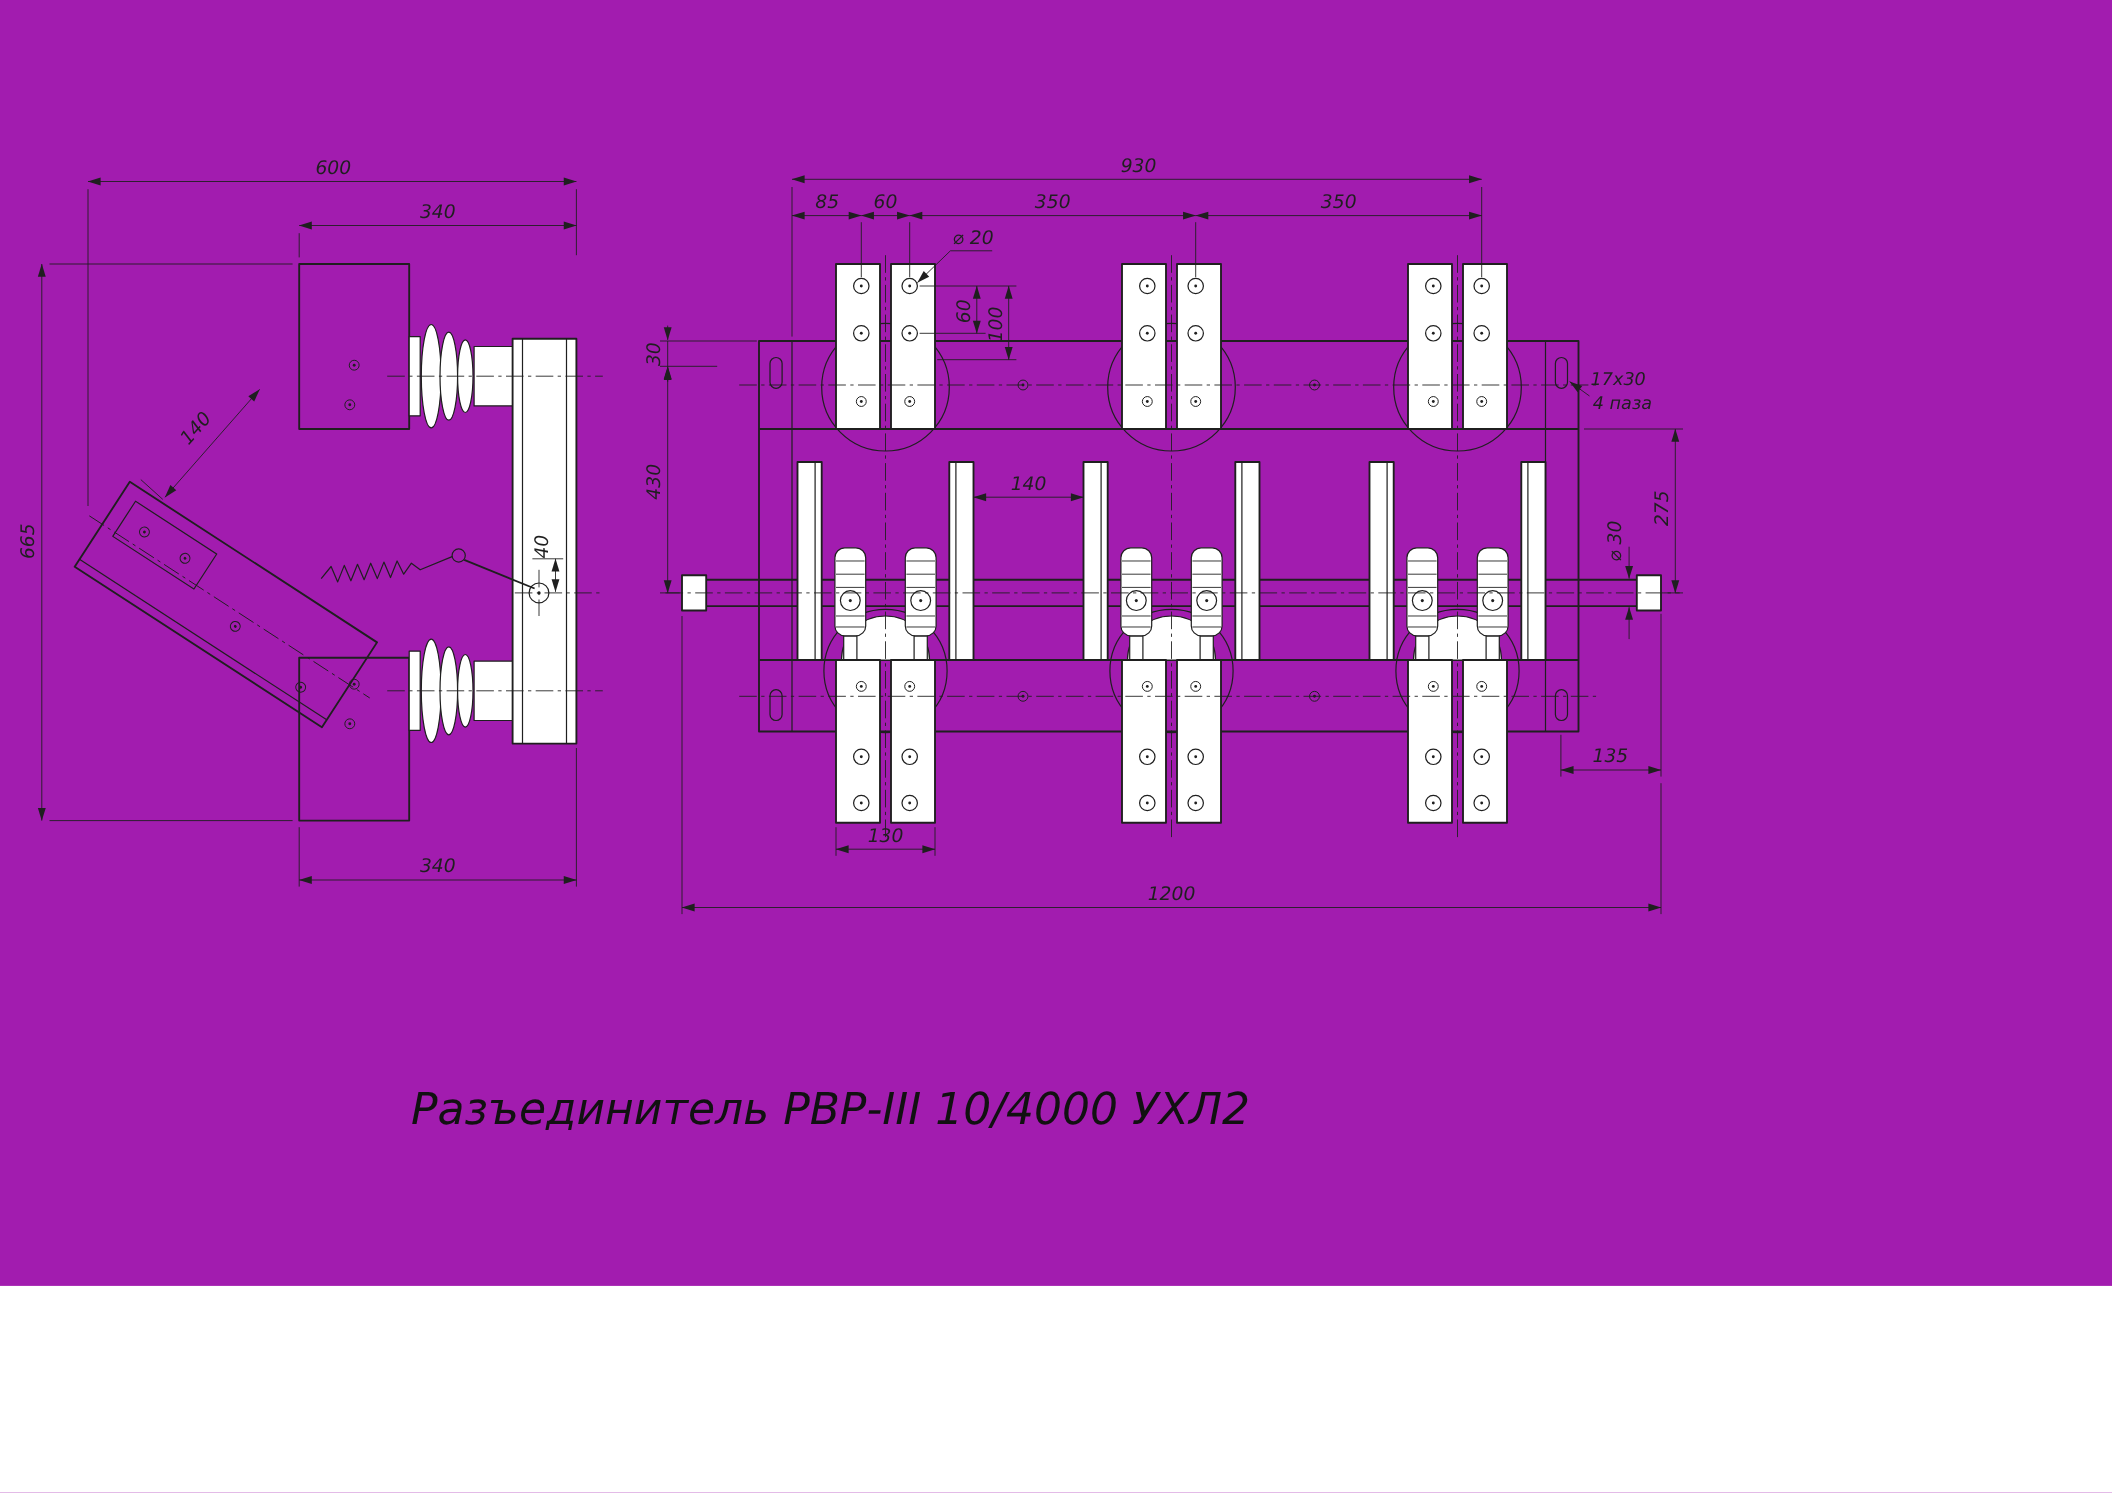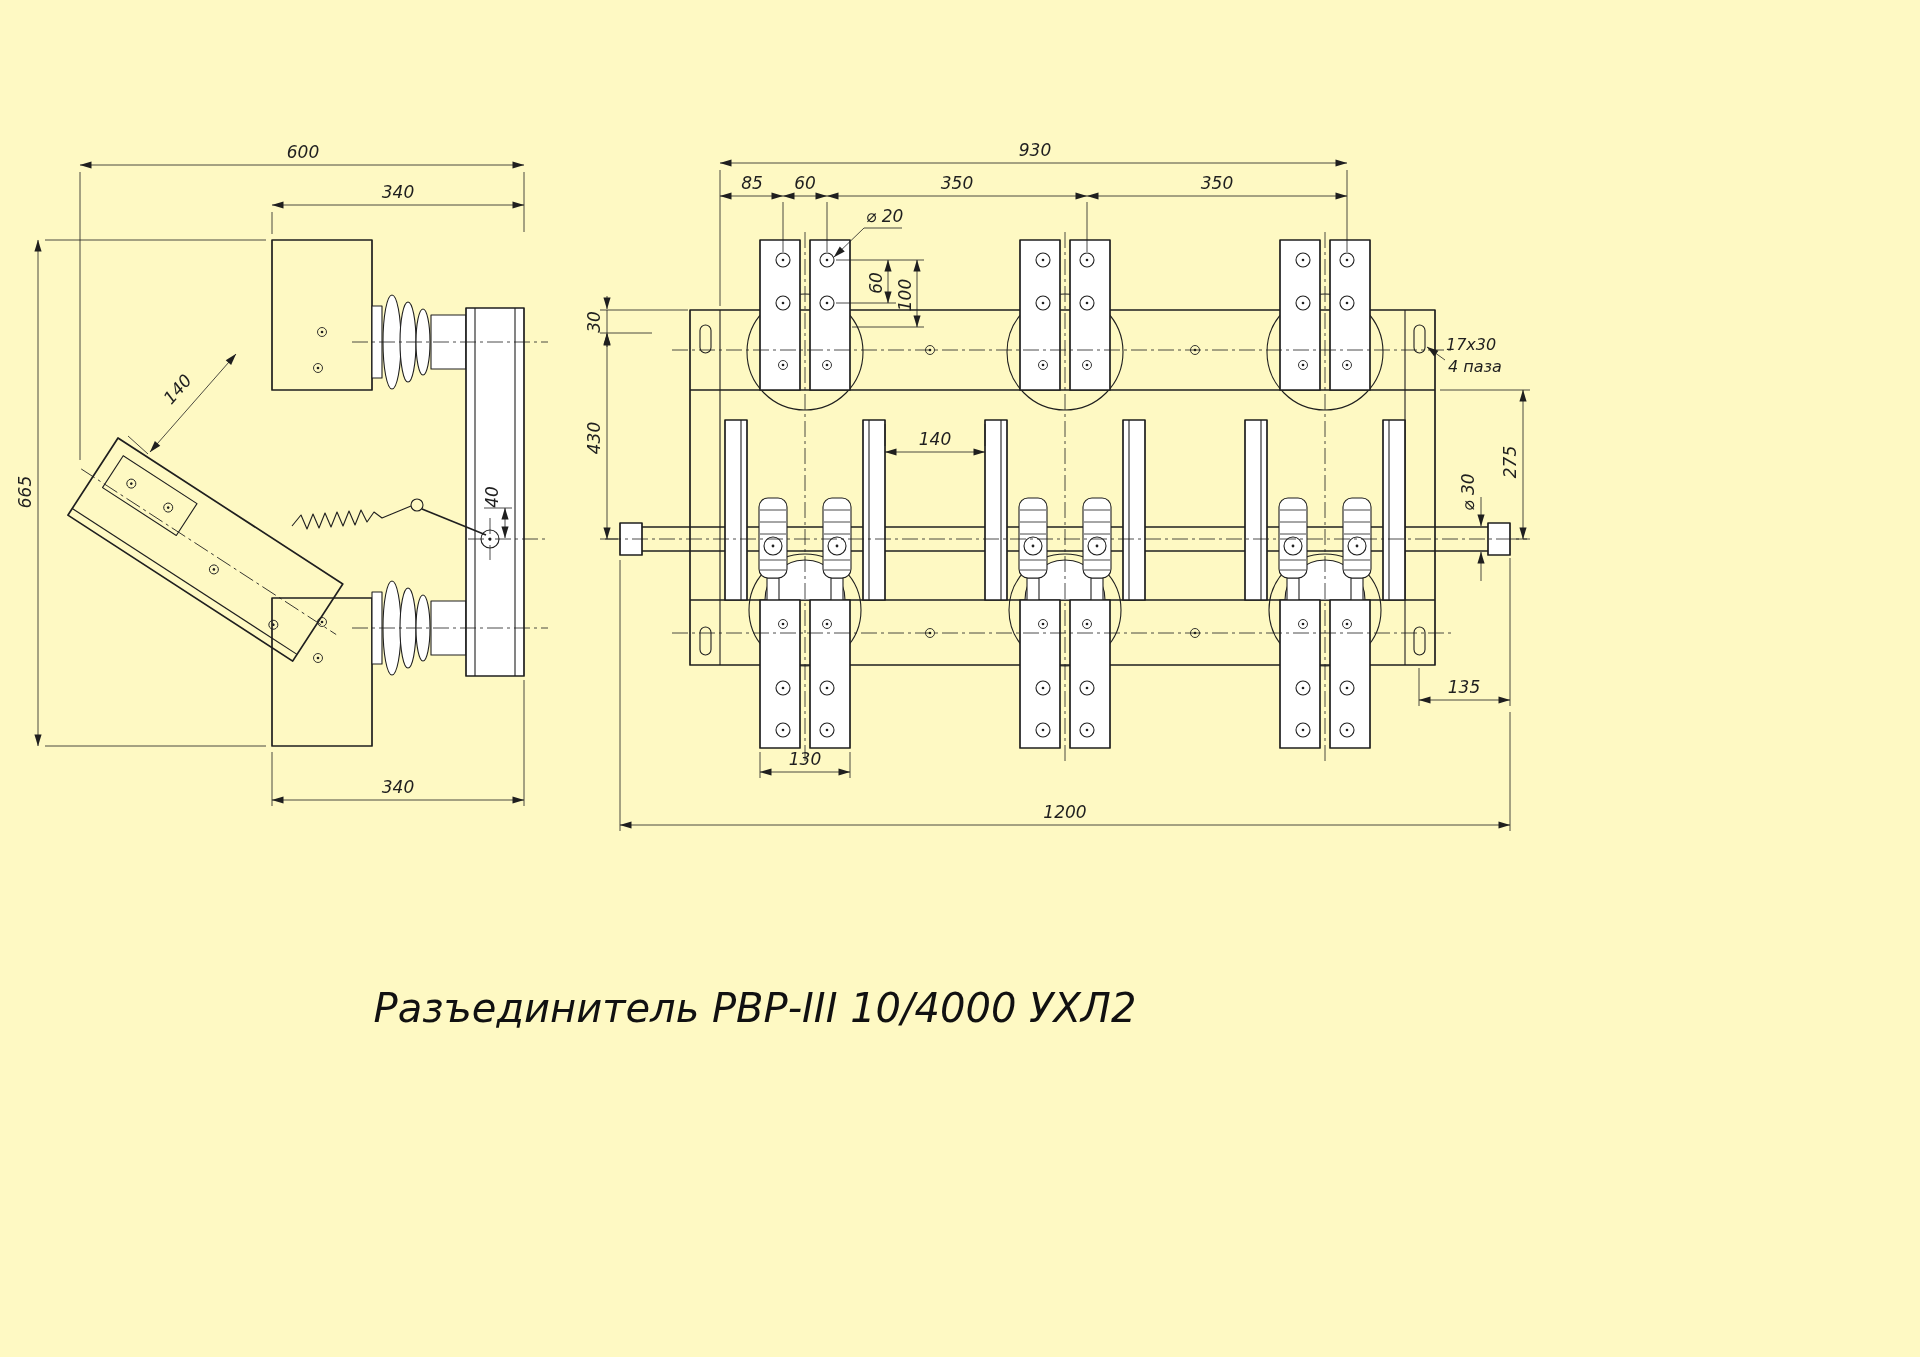--- a/index.html
+++ b/index.html
@@ -1,16 +1,16 @@
 <!DOCTYPE html>
 <html><head>
 <meta charset="utf-8">
 <style>
   html,body{margin:0;padding:0;background:#ffffff;}
-  .page{width:1920px;height:1357px;position:relative;background:#fef9c3;overflow:hidden;}
+  .page{width:1920px;height:1169px;position:relative;background:#a21caf;overflow:hidden;}
   svg{display:block;}
   .o  {fill:none;stroke:#1f1f1f;stroke-width:1.7;stroke-linejoin:round;}
   .o2 {fill:none;stroke:#1f1f1f;stroke-width:1.1;stroke-linejoin:round;}
   .t  {fill:none;stroke:#1f1f1f;stroke-width:0.8;}
   .cl {fill:none;stroke:#1f1f1f;stroke-width:0.8;stroke-dasharray:16 4 3 4;}
   .wf {fill:#ffffff;}
   .dt {font-family:"DejaVu Sans",sans-serif;font-style:italic;font-size:17px;fill:#1f1f1f;}
   .ds {font-family:"DejaVu Sans",sans-serif;font-style:italic;font-size:16px;fill:#1f1f1f;}
   .title-text{font-family:"DejaVu Sans",sans-serif;font-style:italic;font-size:40px;fill:#111;}
 </style>

